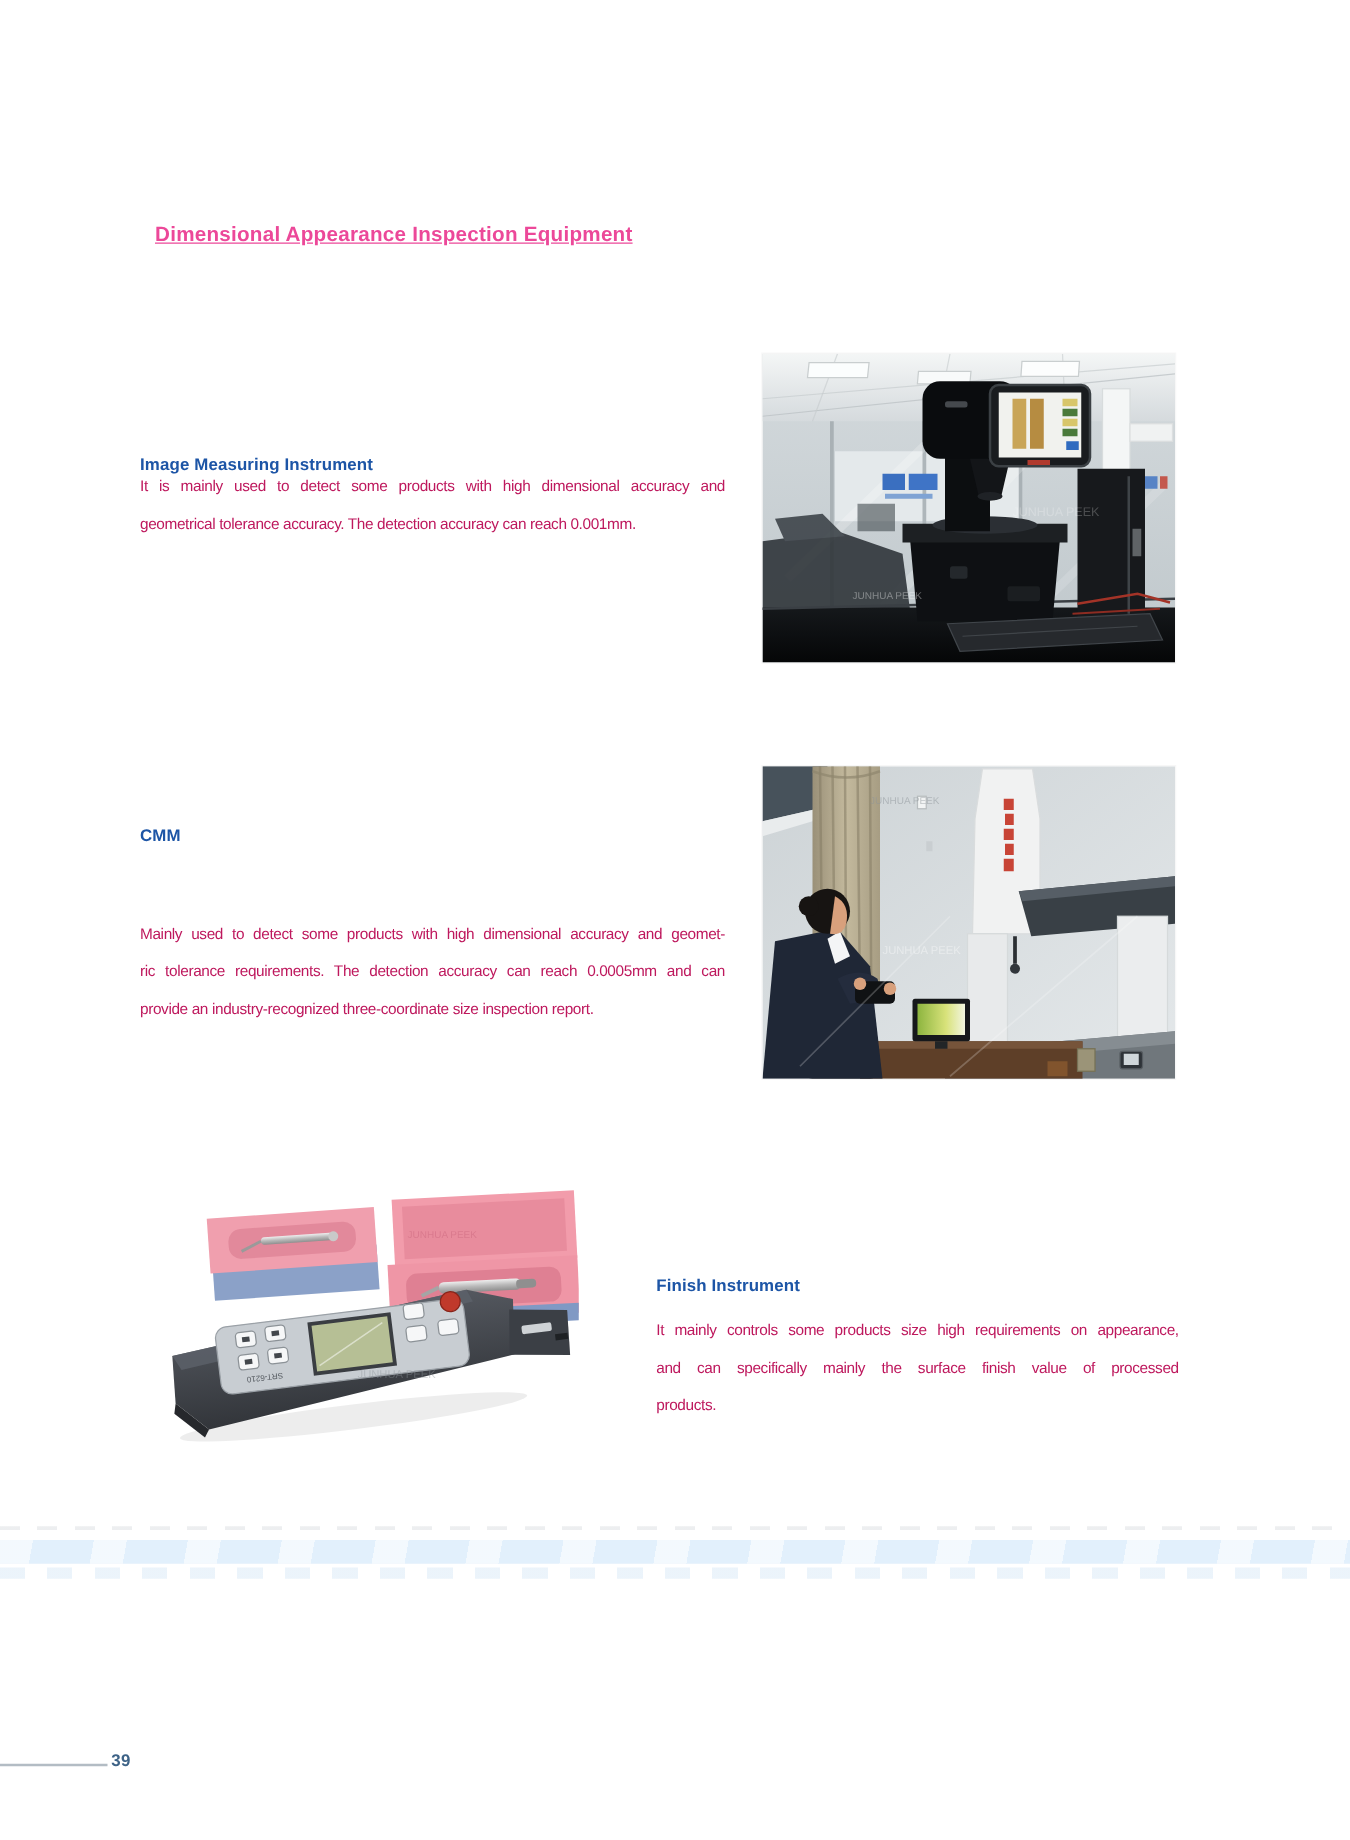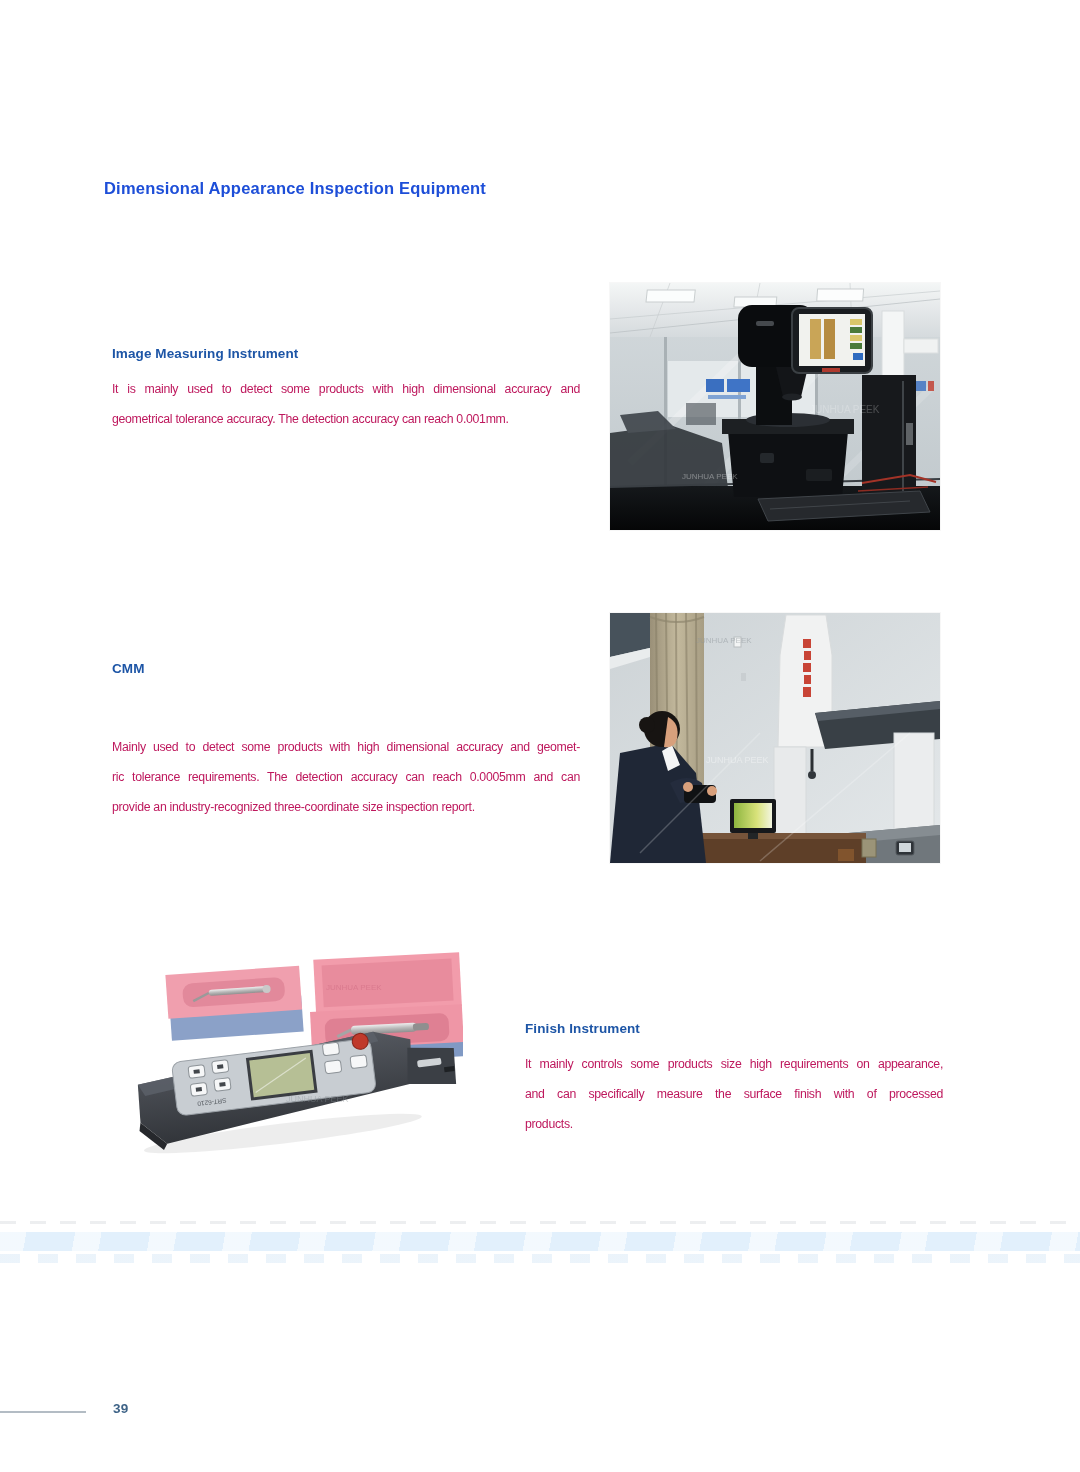--- a/index.html
+++ b/index.html
@@ -2,22 +2,23 @@
 <html><head>
 <meta charset="utf-8">
 <style>
   html,body{margin:0;padding:0;background:#ffffff;}
   .page{
     position:relative;width:1080px;height:1472px;background:#ffffff;
     font-family:"Liberation Sans",sans-serif;overflow:hidden;
   }
   .abs{position:absolute;}
   .page-title{
-    left:104px;top:179px;font-size:16.5px;font-weight:bold;color:#1d4ed8;
+    left:124px;top:179px;font-size:16.5px;font-weight:bold;color:#ec4899;
     letter-spacing:.2px;
+    text-decoration:underline;
   }
   .sec-heading{
     font-size:13.5px;font-weight:bold;color:#1d55a6;letter-spacing:.1px;
   }
   .body-block{color:#be185d;font-size:12.3px;letter-spacing:-0.3px;}
   .body-block .jline{
     line-height:30px;height:30px;text-align:justify;text-align-last:justify;
     white-space:nowrap;overflow:visible;
   }
   .body-block .lline{line-height:30px;height:30px;text-align:left;white-space:nowrap;}
@@ -33,31 +34,31 @@
   .blue-band .sheen{
     position:absolute;inset:0;
     background:repeating-linear-gradient(100deg,rgba(255,255,255,.6) 0 26px,rgba(255,255,255,0) 26px 74px);
   }
   .dash-row-bottom{
     left:0;top:1254px;width:1080px;height:9px;opacity:.5;
     background:repeating-linear-gradient(90deg,rgba(168,205,236,.45) 0 20px,rgba(0,0,0,0) 20px 38px);
   }
   .footer-line{left:0;top:1411px;width:86px;height:2px;background:#b3bcc4;}
   .page-number{
-    left:89px;top:1401px;font-size:13.5px;font-weight:bold;color:#3e6387;letter-spacing:.3px;margin-left:24px;
+    left:89px;top:1401px;font-size:13.5px;font-weight:bold;color:#3e6387;letter-spacing:.3px;
   }
 </style>
 </head>
 <body>
 
 <div class="page">
 
   <div class="abs page-title">Dimensional Appearance Inspection Equipment</div>
 
-  <div class="abs sec-heading" style="left:112px;top:346px;">Image Measuring Instrument</div>
+  <div class="abs sec-heading" style="left:112px;top:364px;">Image Measuring Instrument</div>
   <div class="abs body-block" style="left:112px;top:374px;width:468px;">
     <div class="jline">It is mainly used to detect some products with high dimensional accuracy and</div>
     <div class="lline">geometrical tolerance accuracy. The detection accuracy can reach 0.001mm.</div>
   </div>
 
   <div class="abs photo" style="left:610px;top:283px;width:330px;height:247px;" aria-label="Black image measuring instrument with monitor in glass-walled inspection room">
     <svg width="330" height="247" viewBox="0 0 330 247">
       <defs>
         <linearGradient id="ceil" x1="0" y1="0" x2="0" y2="1">
           <stop offset="0" stop-color="#f4f6f6"></stop>
@@ -334,21 +335,21 @@
       </g>
 
       <text x="168" y="152" font-size="9" fill="#8d9499" opacity=".4">JUNHUA PEEK</text>
       <text x="208" y="40" font-size="8" fill="#c9647c" opacity=".45">JUNHUA PEEK</text>
     </svg>
   </div>
 
   <div class="abs sec-heading" style="left:525px;top:1021px;">Finish Instrument</div>
   <div class="abs body-block" style="left:525px;top:1049px;width:418px;">
     <div class="jline">It mainly controls some products size high requirements on appearance,</div>
-    <div class="jline">and can specifically measure the surface finish with of processed</div>
+    <div class="jline">and can specifically mainly the surface finish value of processed</div>
     <div class="lline">products.</div>
   </div>
 
   <div class="abs dash-row-top"></div>
   <div class="abs blue-band">
       <div class="sheen"></div>
     </div>
   <div class="abs dash-row-bottom"></div>
 
   <div class="abs footer-line"></div>

